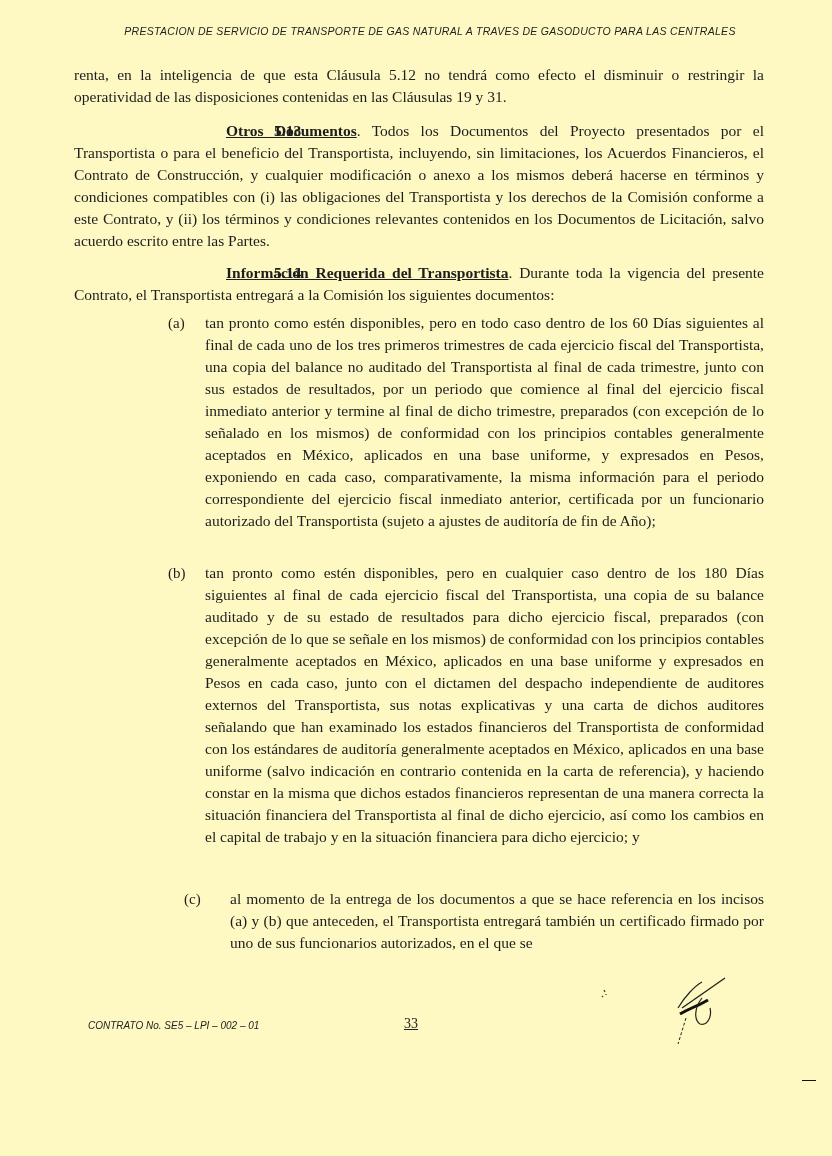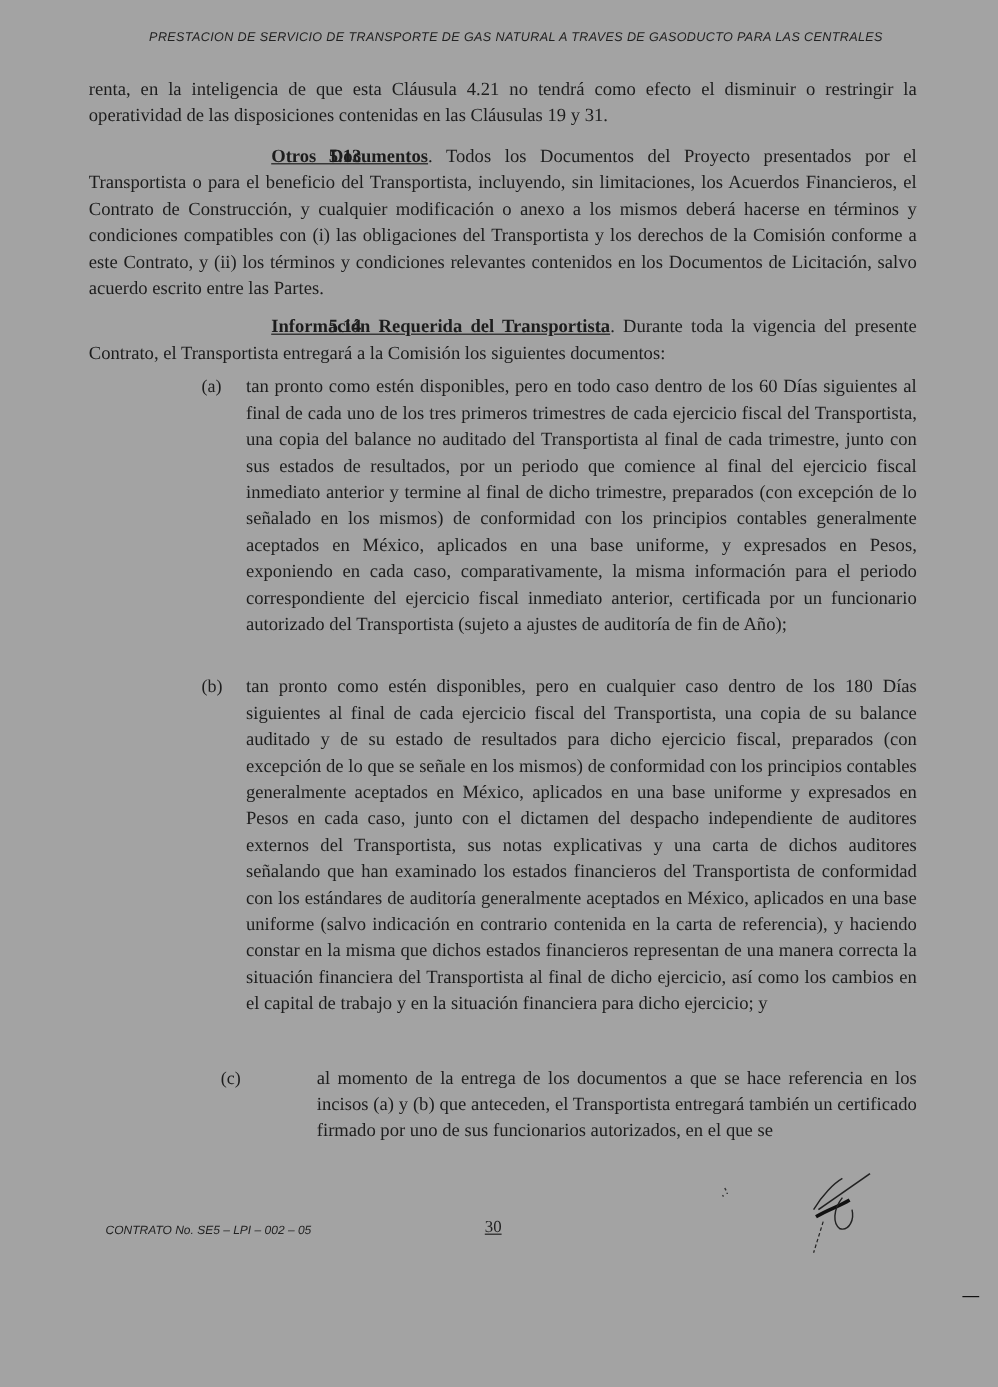--- a/index.html
+++ b/index.html
@@ -1,17 +1,17 @@
 <!DOCTYPE html>
 <html><head>
 <meta charset="utf-8">
 <style>
   html, body { margin: 0; padding: 0; background: #ffffff; }
   body { width: 832px; height: 1156px; position: relative; overflow: hidden; color: #1a1a1a; }
-  .page { position: absolute; left: 0; top: 0; width: 832px; height: 1156px; background: #a3a3a3; }
+  .page { position: absolute; left: 0; top: 0; width: 832px; height: 1156px; background: #fef9c3; }
   .header { position: absolute; top: 24px; left: 70px; width: 720px; text-align: center;
     font-family: "Liberation Sans", sans-serif; font-style: italic; font-size: 10.5px; line-height: 14px; letter-spacing: 0.3px; color: #222; }
   .body-text { font-family: "Liberation Serif", serif; font-size: 15.5px; line-height: 22px; color: #1d1d1d; text-align: justify; }
   .p { position: absolute; }
   .clause-num { display: inline-block; font-weight: bold; width: 52px; }
   .clause-title { font-weight: bold; text-decoration: underline; }
   .item { position: absolute; left: 168px; width: 596px; }
   .item .label { position: absolute; left: 0; top: 0; width: 50px; text-align: left; font-family: "Liberation Serif", serif; font-size: 15px; }
   .item .text { margin-left: 37px; }
   .footer-contract { position: absolute; left: 88px; top: 1020px; font-family: "Liberation Sans", sans-serif; font-style: italic; font-size: 10px; color: #222; }
@@ -22,21 +22,21 @@
 </head>
 <body>
 
 <div class="page">
 
   <div class="header">
     <div>PRESTACION DE SERVICIO DE TRANSPORTE DE GAS NATURAL A TRAVES DE GASODUCTO PARA LAS CENTRALES</div>
   </div>
 
   <div class="p body-text" style="left:74px; top:64px; width:690px;">
-    <span>renta, en la inteligencia de que esta Cláusula 4.21 no tendrá como efecto el disminuir o restringir la operatividad de las disposiciones contenidas en las Cláusulas 19 y 31.</span>
+    <span>renta, en la inteligencia de que esta Cláusula 5.12 no tendrá como efecto el disminuir o restringir la operatividad de las disposiciones contenidas en las Cláusulas 19 y 31.</span>
   </div>
 
   <div class="p body-text" style="left:74px; top:120px; width:690px; text-indent:100px;font-family:Liberation Serif, serif;">
     <span class="clause-num">5.13</span><span class="clause-title">Otros Documentos</span><span>. Todos los Documentos del Proyecto presentados por el Transportista o para el beneficio del Transportista, incluyendo, sin limitaciones, los Acuerdos Financieros, el Contrato de Construcción, y cualquier modificación o anexo a los mismos deberá hacerse en términos y condiciones compatibles con (i) las obligaciones del Transportista y los derechos de la Comisión conforme a este Contrato, y (ii) los términos y condiciones relevantes contenidos en los Documentos de Licitación, salvo acuerdo escrito entre las Partes.</span>
   </div>
 
   <div class="p body-text" style="left:74px; top:262px; width:690px; text-indent:100px;">
     <span class="clause-num">5.14</span><span class="clause-title">Información Requerida del Transportista</span><span>. Durante toda la vigencia del presente Contrato, el Transportista entregará a la Comisión los siguientes documentos:</span>
   </div>
 
@@ -45,29 +45,29 @@
     <div class="text">tan pronto como estén disponibles, pero en todo caso dentro de los 60 Días siguientes al final de cada uno de los tres primeros trimestres de cada ejercicio fiscal del Transportista, una copia del balance no auditado del Transportista al final de cada trimestre, junto con sus estados de resultados, por un periodo que comience al final del ejercicio fiscal inmediato anterior y termine al final de dicho trimestre, preparados (con excepción de lo señalado en los mismos) de conformidad con los principios contables generalmente aceptados en México, aplicados en una base uniforme, y expresados en Pesos, exponiendo en cada caso, comparativamente, la misma información para el periodo correspondiente del ejercicio fiscal inmediato anterior, certificada por un funcionario autorizado del Transportista (sujeto a ajustes de auditoría de fin de Año);</div>
   </div>
 
   <div class="item body-text" style="top:562px;">
     <span class="label">(b)</span>
     <div class="text">tan pronto como estén disponibles, pero en cualquier caso dentro de los 180 Días siguientes al final de cada ejercicio fiscal del Transportista, una copia de su balance auditado y de su estado de resultados para dicho ejercicio fiscal, preparados (con excepción de lo que se señale en los mismos) de conformidad con los principios contables generalmente aceptados en México, aplicados en una base uniforme y expresados en Pesos en cada caso, junto con el dictamen del despacho independiente de auditores externos del Transportista, sus notas explicativas y una carta de dichos auditores señalando que han examinado los estados financieros del Transportista de conformidad con los estándares de auditoría generalmente aceptados en México, aplicados en una base uniforme (salvo indicación en contrario contenida en la carta de referencia), y haciendo constar en la misma que dichos estados financieros representan de una manera correcta la situación financiera del Transportista al final de dicho ejercicio, así como los cambios en el capital de trabajo y en la situación financiera para dicho ejercicio; y</div>
   </div>
 
   <div class="item body-text" style="top:888px;">
     <span class="label" style="left:16px;">(c)</span>
-    <div class="text" style="margin-left:96px;">al momento de la entrega de los documentos a que se hace referencia en los incisos (a) y (b) que anteceden, el Transportista entregará también un certificado firmado por uno de sus funcionarios autorizados, en el que se</div>
+    <div class="text" style="margin-left:62px;">al momento de la entrega de los documentos a que se hace referencia en los incisos (a) y (b) que anteceden, el Transportista entregará también un certificado firmado por uno de sus funcionarios autorizados, en el que se</div>
   </div>
 
   <svg class="signature" viewBox="0 0 150 80">
     <path d="M14 22 l1 2 M12 28 l1 1 M16 26 l0 1" stroke="#333" stroke-width="1.2" fill="none"></path>
     <path d="M88 40 C95 28, 105 18, 112 14" stroke="#222" stroke-width="1.2" fill="none"></path>
     <path d="M92 40 L135 10" stroke="#222" stroke-width="1.4" fill="none"></path>
     <path d="M90 46 C100 40, 108 38, 118 32" stroke="#111" stroke-width="3" fill="none"></path>
     <path d="M112 30 C104 40, 104 52, 110 56 C118 58, 122 48, 120 40" stroke="#222" stroke-width="1.2" fill="none"></path>
     <path d="M96 50 L88 76" stroke="#222" stroke-width="1" fill="none" stroke-dasharray="3 2"></path>
   </svg>
 
-  <div class="footer-contract">CONTRATO No. SE5 – LPI – 002 – 05</div>
-  <div class="footer-page">30</div>
+  <div class="footer-contract">CONTRATO No. SE5 – LPI – 002 – 01</div>
+  <div class="footer-page">33</div>
 
   <div class="margin-mark"></div>
 </div>
 
 </body></html>

